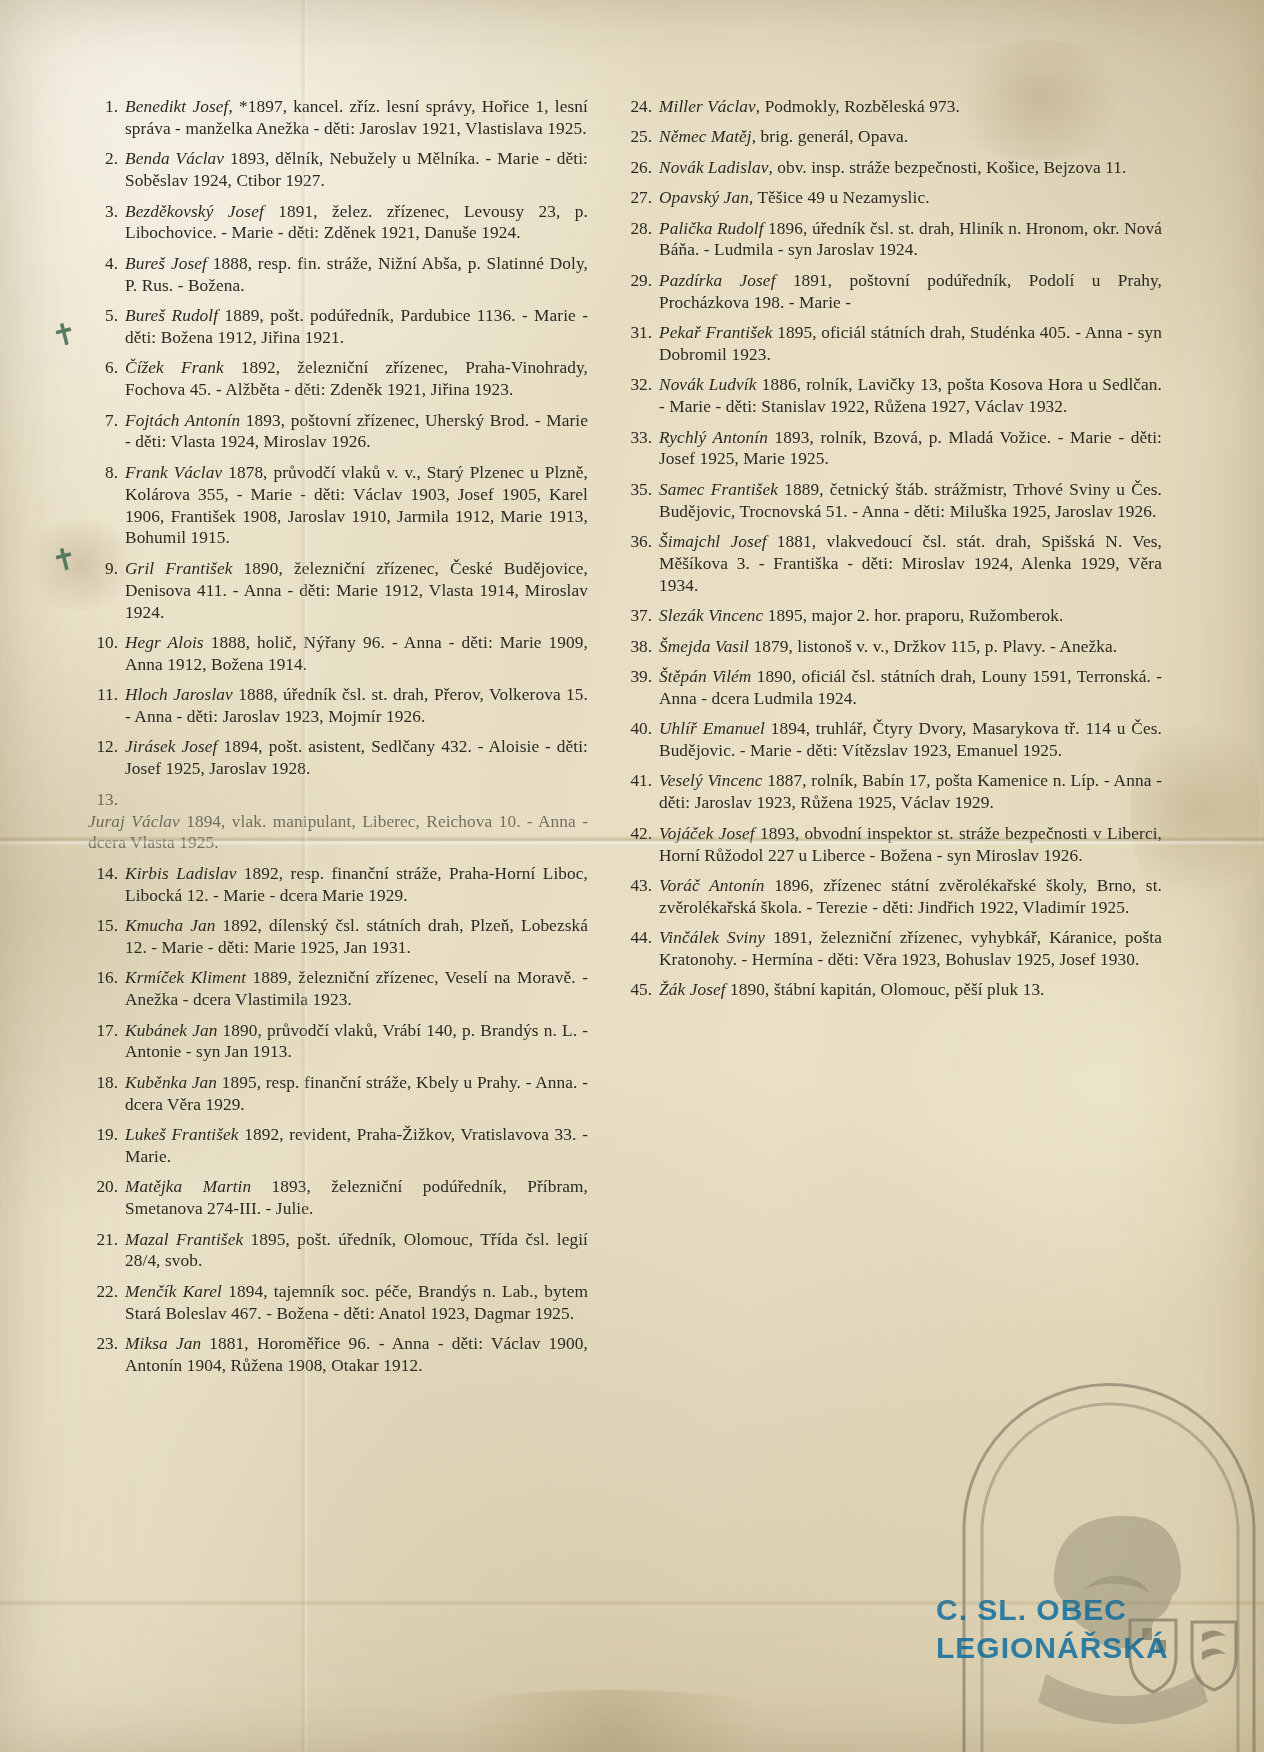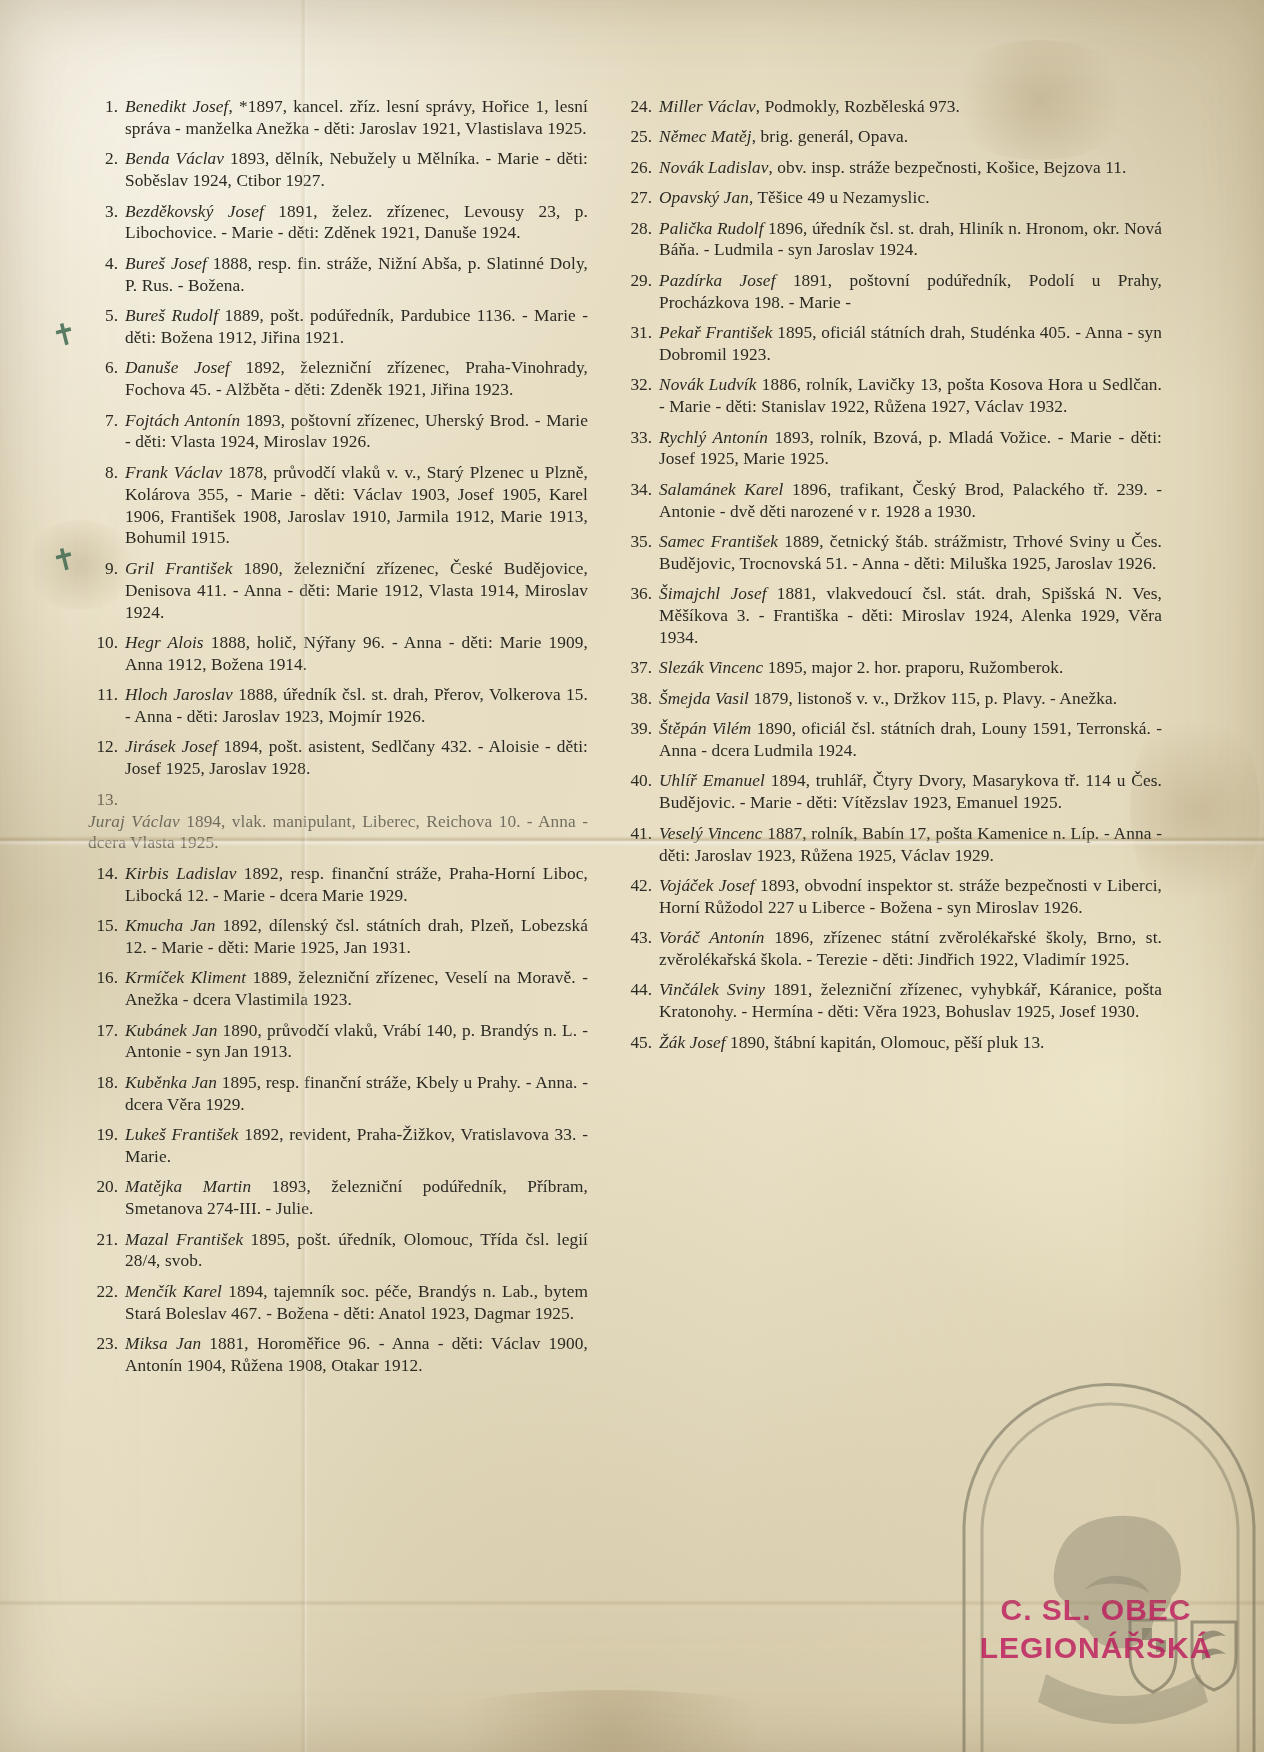--- a/index.html
+++ b/index.html
@@ -131,22 +131,21 @@
     width: 330px;
     height: 430px;
     opacity: 0.52;
     pointer-events: none;
   }
   .stamp-text {
     position: absolute;
     right: 8px;
     bottom: 86px;
     width: 320px;
-    text-align: center;
-    color: #be185d;
+    color: #0369a1;
     font-weight: bold;
     font-size: 30px;
     letter-spacing: 1px;
     line-height: 1.25;
     opacity: 0.80;
     font-family: "Liberation Sans", sans-serif;
     pointer-events: none;
   }
   .spots {
     position: absolute;
@@ -190,21 +189,21 @@
       <div class="entry">
         <span class="num">4.</span>
         <span class="txt"><i>Bureš Josef</i> 1888, resp. fin. stráže, Nižní Abša, p. Slatinné Doly, P. Rus. - Božena.</span>
       </div>
       <div class="entry">
         <span class="num">5.</span>
         <span class="txt"><i>Bureš Rudolf</i> 1889, pošt. podúředník, Pardubice 1136. - Marie - děti: Božena 1912, Jiřina 1921.</span>
       </div>
       <div class="entry">
         <span class="num">6.</span>
-        <span class="txt"><i>Danuše Josef</i> 1892, železniční zřízenec, Praha-Vinohrady, Fochova 45. - Alžběta - děti: Zdeněk 1921, Jiřina 1923.</span>
+        <span class="txt"><i>Čížek Frank</i> 1892, železniční zřízenec, Praha-Vinohrady, Fochova 45. - Alžběta - děti: Zdeněk 1921, Jiřina 1923.</span>
       </div>
       <div class="entry">
         <span class="num">7.</span>
         <span class="txt"><i>Fojtách Antonín</i> 1893, poštovní zřízenec, Uherský Brod. - Marie - děti: Vlasta 1924, Miroslav 1926.</span>
       </div>
       <div class="entry">
         <span class="num">8.</span>
         <span class="txt"><i>Frank Václav</i> 1878, průvodčí vlaků v. v., Starý Plzenec u Plzně, Kolárova 355, - Marie - děti: Václav 1903, Josef 1905, Karel 1906, František 1908, Jaroslav 1910, Jarmila 1912, Marie 1913, Bohumil 1915.</span>
       </div>
       <div class="entry">
@@ -298,24 +297,20 @@
         <span class="num">31.</span>
         <span class="txt"><i>Pekař František</i> 1895, oficiál státních drah, Studénka 405. - Anna - syn Dobromil 1923.</span>
       </div>
       <div class="entry">
         <span class="num">32.</span>
         <span class="txt"><i>Novák Ludvík</i> 1886, rolník, Lavičky 13, pošta Kosova Hora u Sedlčan. - Marie - děti: Stanislav 1922, Růžena 1927, Václav 1932.</span>
       </div>
       <div class="entry">
         <span class="num">33.</span>
         <span class="txt"><i>Rychlý Antonín</i> 1893, rolník, Bzová, p. Mladá Vožice. - Marie - děti: Josef 1925, Marie 1925.</span>
-      </div>
-      <div class="entry">
-        <span class="num">34.</span>
-        <span class="txt"><i>Salamánek Karel</i> 1896, trafikant, Český Brod, Palackého tř. 239. - Antonie - dvě děti narozené v r. 1928 a 1930.</span>
       </div>
       <div class="entry">
         <span class="num">35.</span>
         <span class="txt"><i>Samec František</i> 1889, četnický štáb. strážmistr, Trhové Sviny u Čes. Budějovic, Trocnovská 51. - Anna - děti: Miluška 1925, Jaroslav 1926.</span>
       </div>
       <div class="entry">
         <span class="num">36.</span>
         <span class="txt"><i>Šimajchl Josef</i> 1881, vlakvedoucí čsl. stát. drah, Spišská N. Ves, Měšíkova 3. - Františka - děti: Miroslav 1924, Alenka 1929, Věra 1934.</span>
       </div>
       <div class="entry">

